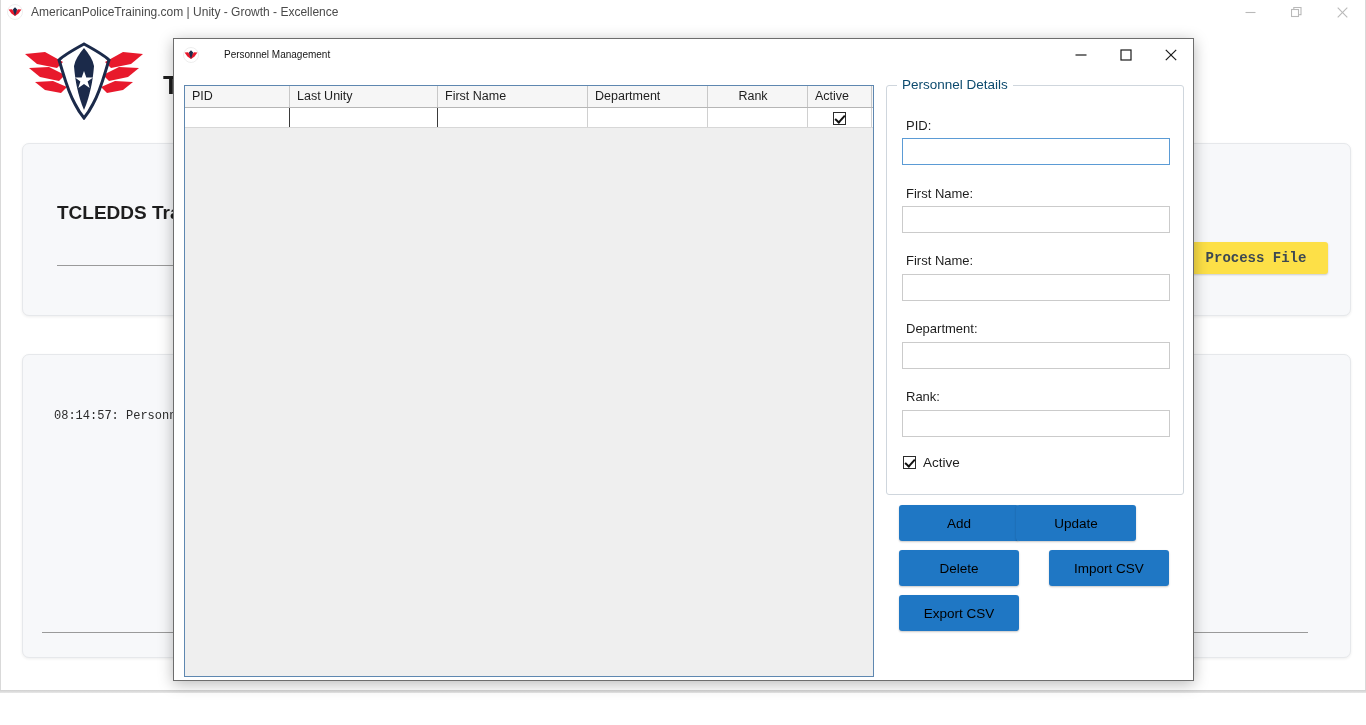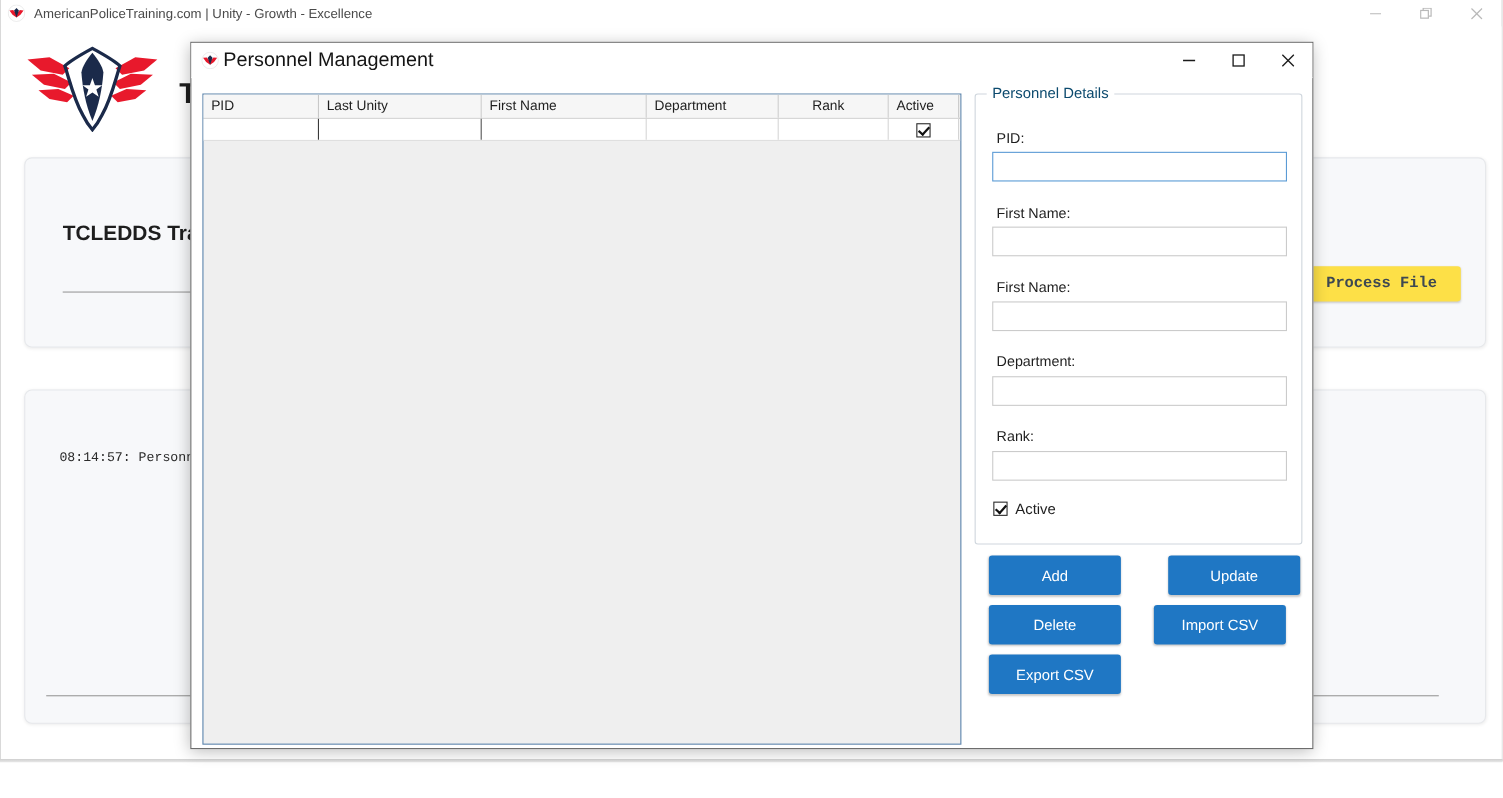--- a/index.html
+++ b/index.html
@@ -125,21 +125,21 @@
     width: 1019px; height: 32px;
     background: #ffffff;
     display: flex; align-items: center;
     border-bottom: 1px solid #ffffff;
   }
   #dlg-titlebar .dlg-icon {
     margin-left: 9px; width: 16px; height: 16px;
     display: flex; align-items: center; justify-content: center;
   }
   #dlg-titlebar .dlg-title {
-    margin-left: 4px; font-size: 18px; color: #141414;
+    margin-left: 25px; font-size: 10px; color: #141414;
     white-space: nowrap;
   }
   #dlg-winctl {
     position: absolute; right: 0; top: 0;
     height: 32px; display: flex;
   }
   #dlg-winctl .wc {
     width: 45px; height: 32px;
     display: flex; align-items: center; justify-content: center;
     color: #1a1a1a;
@@ -238,30 +238,30 @@
     position: absolute; left: 16px; top: 369px;
     display: flex; align-items: center; gap: 7px;
   }
   #active-row .lbl { font-size: 13.5px; color: #1e1e1e; }
 
   
   .act-btn {
     position: absolute;
     width: 120px; height: 36px;
     background: #1f77c4;
-    color: #ffffff;
+    color: #000000;
     border: none; border-radius: 3px;
     font-family: "Liberation Sans", sans-serif;
     font-size: 13.5px;
     display: flex; align-items: center; justify-content: center;
     box-shadow: 0 1px 2px rgba(0,0,0,0.22);
     white-space: nowrap;
   }
   #btn-add        { left: 725px; top: 466px; }
-  #btn-update     { left: 888px; top: 466px; }
+  #btn-update     { left: 842px; top: 466px; }
   #btn-delete     { left: 725px; top: 511px; }
   #btn-import-csv { left: 875px; top: 511px; }
   #btn-export-csv { left: 725px; top: 556px; }
 </style>
 </head>
 <body>
 
 <div id="app-window">
 
   <div id="main-titlebar">

